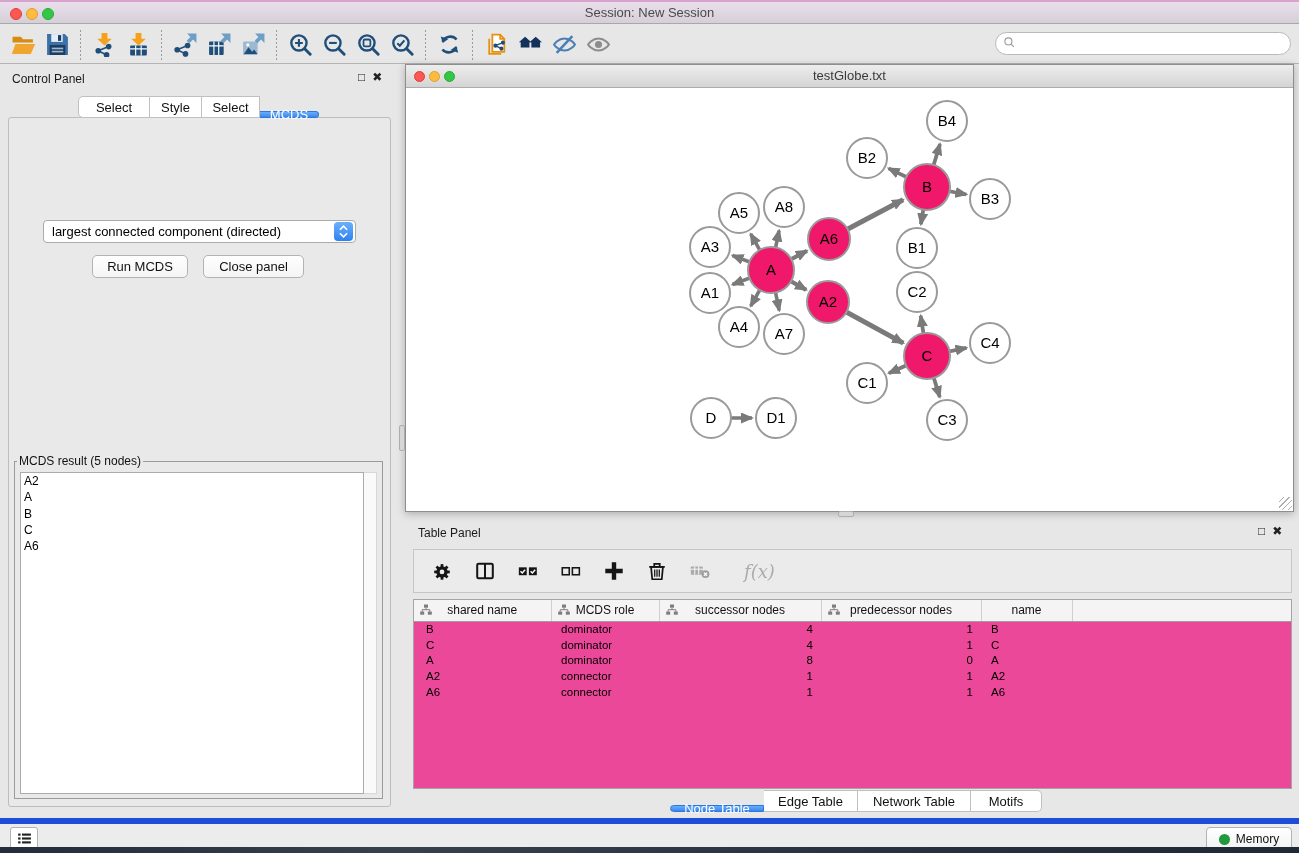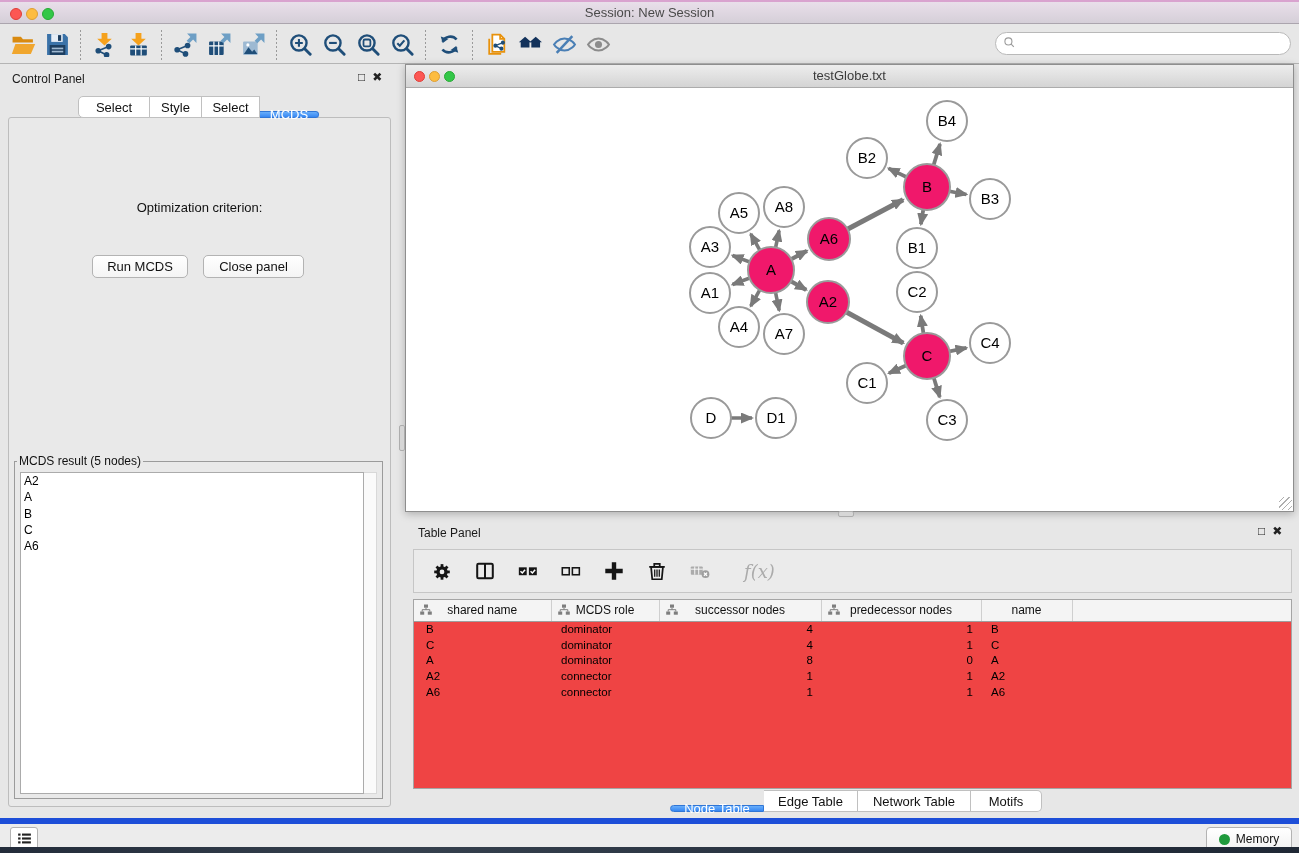--- a/index.html
+++ b/index.html
@@ -80,21 +80,21 @@
 
   
   #table-panel { left:405px; top:518px; width:894px; height:300px; }
   #tp-title { left:13px; top:8px; }
   #tp-toolbar { left:8px; top:31px; width:879px; height:44px; background:#EBEBEB;
     border:1px solid #C6C6C6; display:flex; align-items:center; padding-left:14px; gap:15px; }
   .tp-icon { width:28px; height:28px; display:flex; align-items:center; justify-content:center; }
   .tp-icon svg { width:22px; height:22px; }
   #fx-label { font-size:18px; font-style:italic; color:#ABABAB;
     font-family:"DejaVu Serif","Liberation Serif",serif; }
-  #tp-table { left:8px; top:81px; width:879px; height:190px; background:#ef4444;
+  #tp-table { left:8px; top:81px; width:879px; height:190px; background:#ec4899;
     border:1px solid #A5A5A5; overflow:hidden; }
   table { border-collapse:collapse; width:877px; table-layout:fixed; }
   th { height:21px; background:#F4F4F4; border-right:1px solid #CFCFCF;
     border-bottom:1px solid #9E9E9E; font-size:12px; font-weight:normal; color:#111;
     position:relative; text-align:center; }
   th .hdr-ico { position:absolute; left:6px; top:4px; }
   td { height:15.7px; font-size:11.5px; color:#000; white-space:nowrap; overflow:hidden; }
   td.l { padding-left:12px; text-align:left; }
   td.l2 { padding-left:10px; text-align:left; }
   td.r { padding-right:8px; text-align:right; }
@@ -272,21 +272,31 @@
     <span>□</span>
     <span style="font-weight:bold">✖</span>
   </div>
   <div id="cp-body" class="abs"></div>
   <div id="cp-tabs" class="seg-tabs" style="left:78px;top:32px;">
       <div class="seg" style="width: 72px;">Select</div>
       <div class="seg" style="width: 52px;">Style</div>
       <div class="seg" style="width: 58px;">Select</div>
       <div class="seg active" style="width: 59px;">MCDS</div>
     </div>
-  <div id="cp-opt-label" class="abs">Optimization criterion:</div>
+  <div id="cp-select" class="abs">
+    <span class="sel-text">largest connected component (directed)</span>
+    <span id="cp-stepper">
+      <svg viewBox="0 0 10 6">
+          <path d="M1 5l4-4 4 4" fill="none" stroke="#FFF" stroke-width="1.8"></path>
+        </svg>
+      <svg viewBox="0 0 10 6">
+          <path d="M1 1l4 4 4-4" fill="none" stroke="#FFF" stroke-width="1.8"></path>
+        </svg>
+    </span>
+  </div>
   <button class="push-btn" style="left:92px;top:191px;width:96px;">Run MCDS</button>
   <button class="push-btn" style="left:203px;top:191px;width:101px;">Close panel</button>
   <fieldset id="mcds-result">
     <legend>MCDS result (5 nodes)</legend>
     <div id="mcds-list">
         <div>A2</div>
         <div>A</div>
         <div>B</div>
         <div>C</div>
         <div>A6</div>

